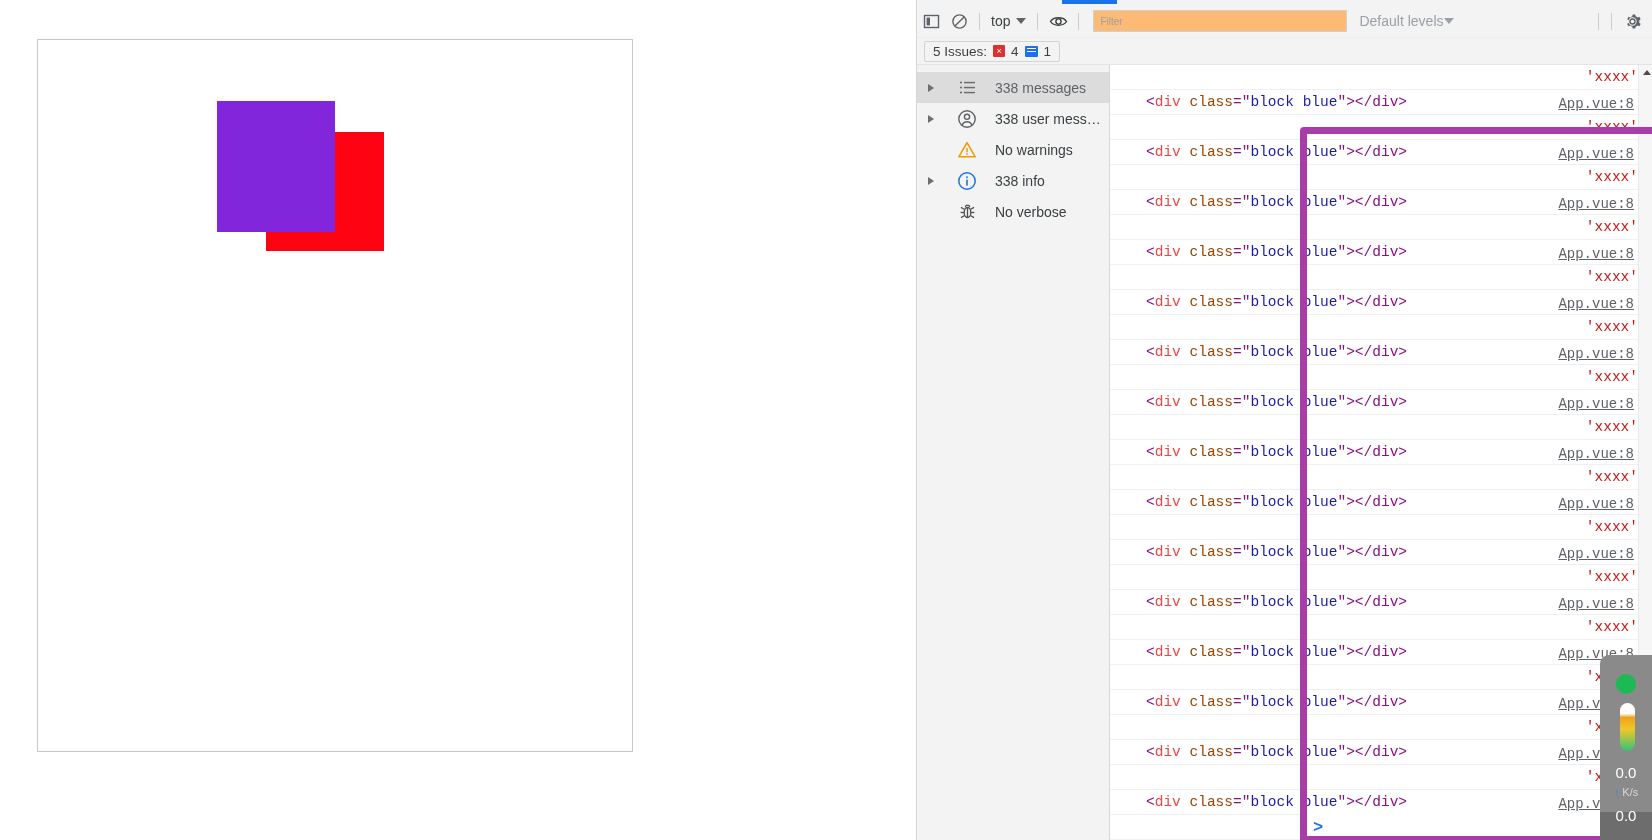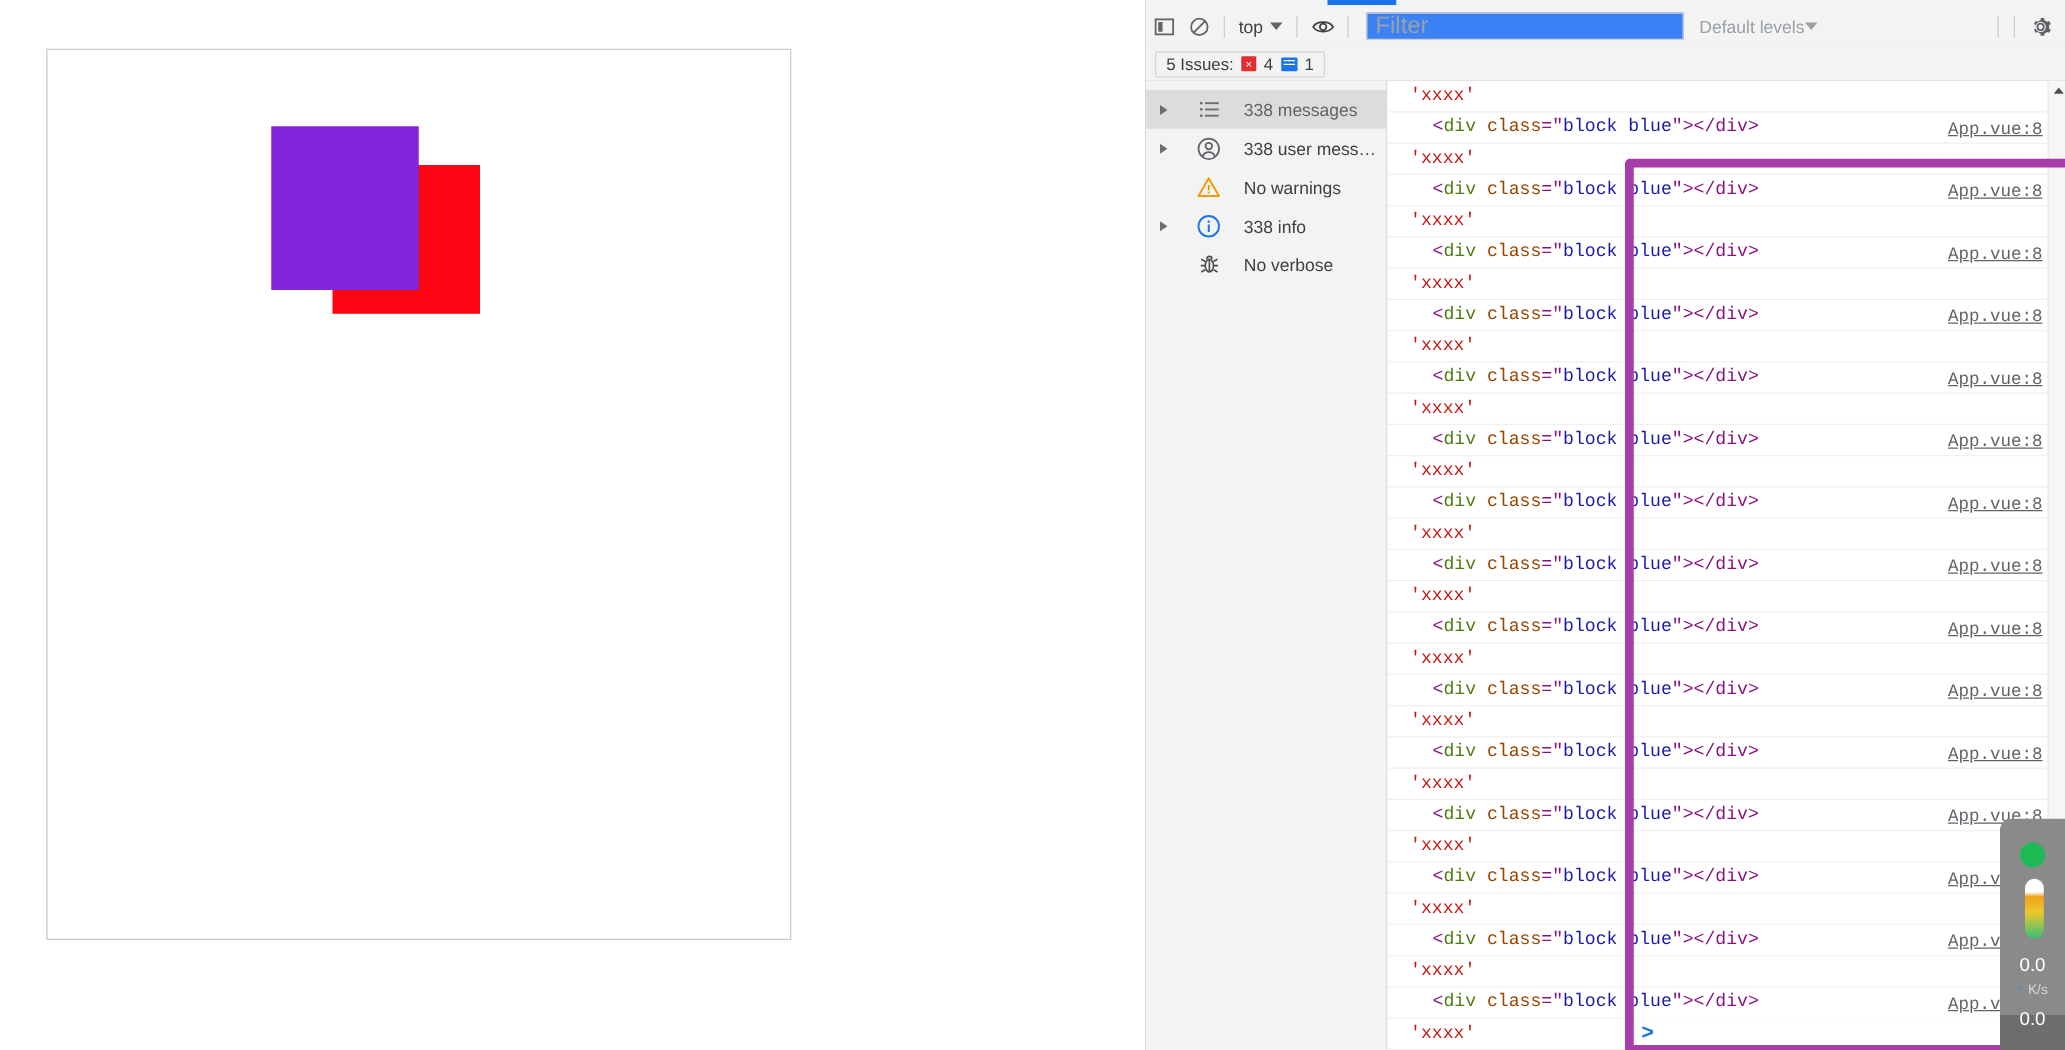--- a/index.html
+++ b/index.html
@@ -89,22 +89,22 @@
     width: 0; height: 0;
     border-left: 5px solid transparent;
     border-right: 5px solid transparent;
     border-top: 6px solid #5f6368;
   }
   .filter-input {
     flex: none;
     width: 254px; height: 22px;
     margin-left: 8px;
     border: 1px solid #cfcfcf;
-    background: #3b82f6;
-    font-size: 19px;
+    background: #fdba74;
+    font-size: 10px;
     color: #202124;
     padding: 0 6px;
     font-family: "Liberation Sans", sans-serif;
     outline: none;
   }
   .filter-input::placeholder { color: #9aa0a6; }
   .levels-select {
     display: flex; align-items: center; gap: 0;
     margin-left: 12px;
     font-size: 14px; color: #9aa0a6;
@@ -204,32 +204,32 @@
   .msg-row {
     border-bottom: 1px solid #f0f0f0;
     padding: 0px 0 0 0;
     position: relative;
     font-family: "Liberation Mono", monospace;
     font-size: 14.5px;
     line-height: 24px;
     min-height: 24px;
   }
   .msg-row .code { padding-left: 36px; white-space: nowrap; }
-  .msg-row .str  { padding-left: 18px; color: #c41a16; }
+  .msg-row .str  { padding-left: 18px; color: #c41a16; text-align: right; }
   .msg-src {
     position: absolute; right: 4px; top: 2px;
     font-family: "Liberation Mono", monospace;
     font-size: 14px;
     color: #5f6368;
     text-decoration: underline;
     cursor: pointer;
     white-space: nowrap;
   }
   .tk-punct { color: #881280; }
-  .tk-tag   { color: #4d7c0f; }
+  .tk-tag   { color: #ef4444; }
   .tk-attr  { color: #994500; }
   .tk-val   { color: #1a1aa6; }
 
   
   .highlight-box {
     position: absolute;
     left: 190px; top: 62px;
     width: 404px; height: 716px;
     border: 7px solid #a83ca8;
     border-radius: 4px;

